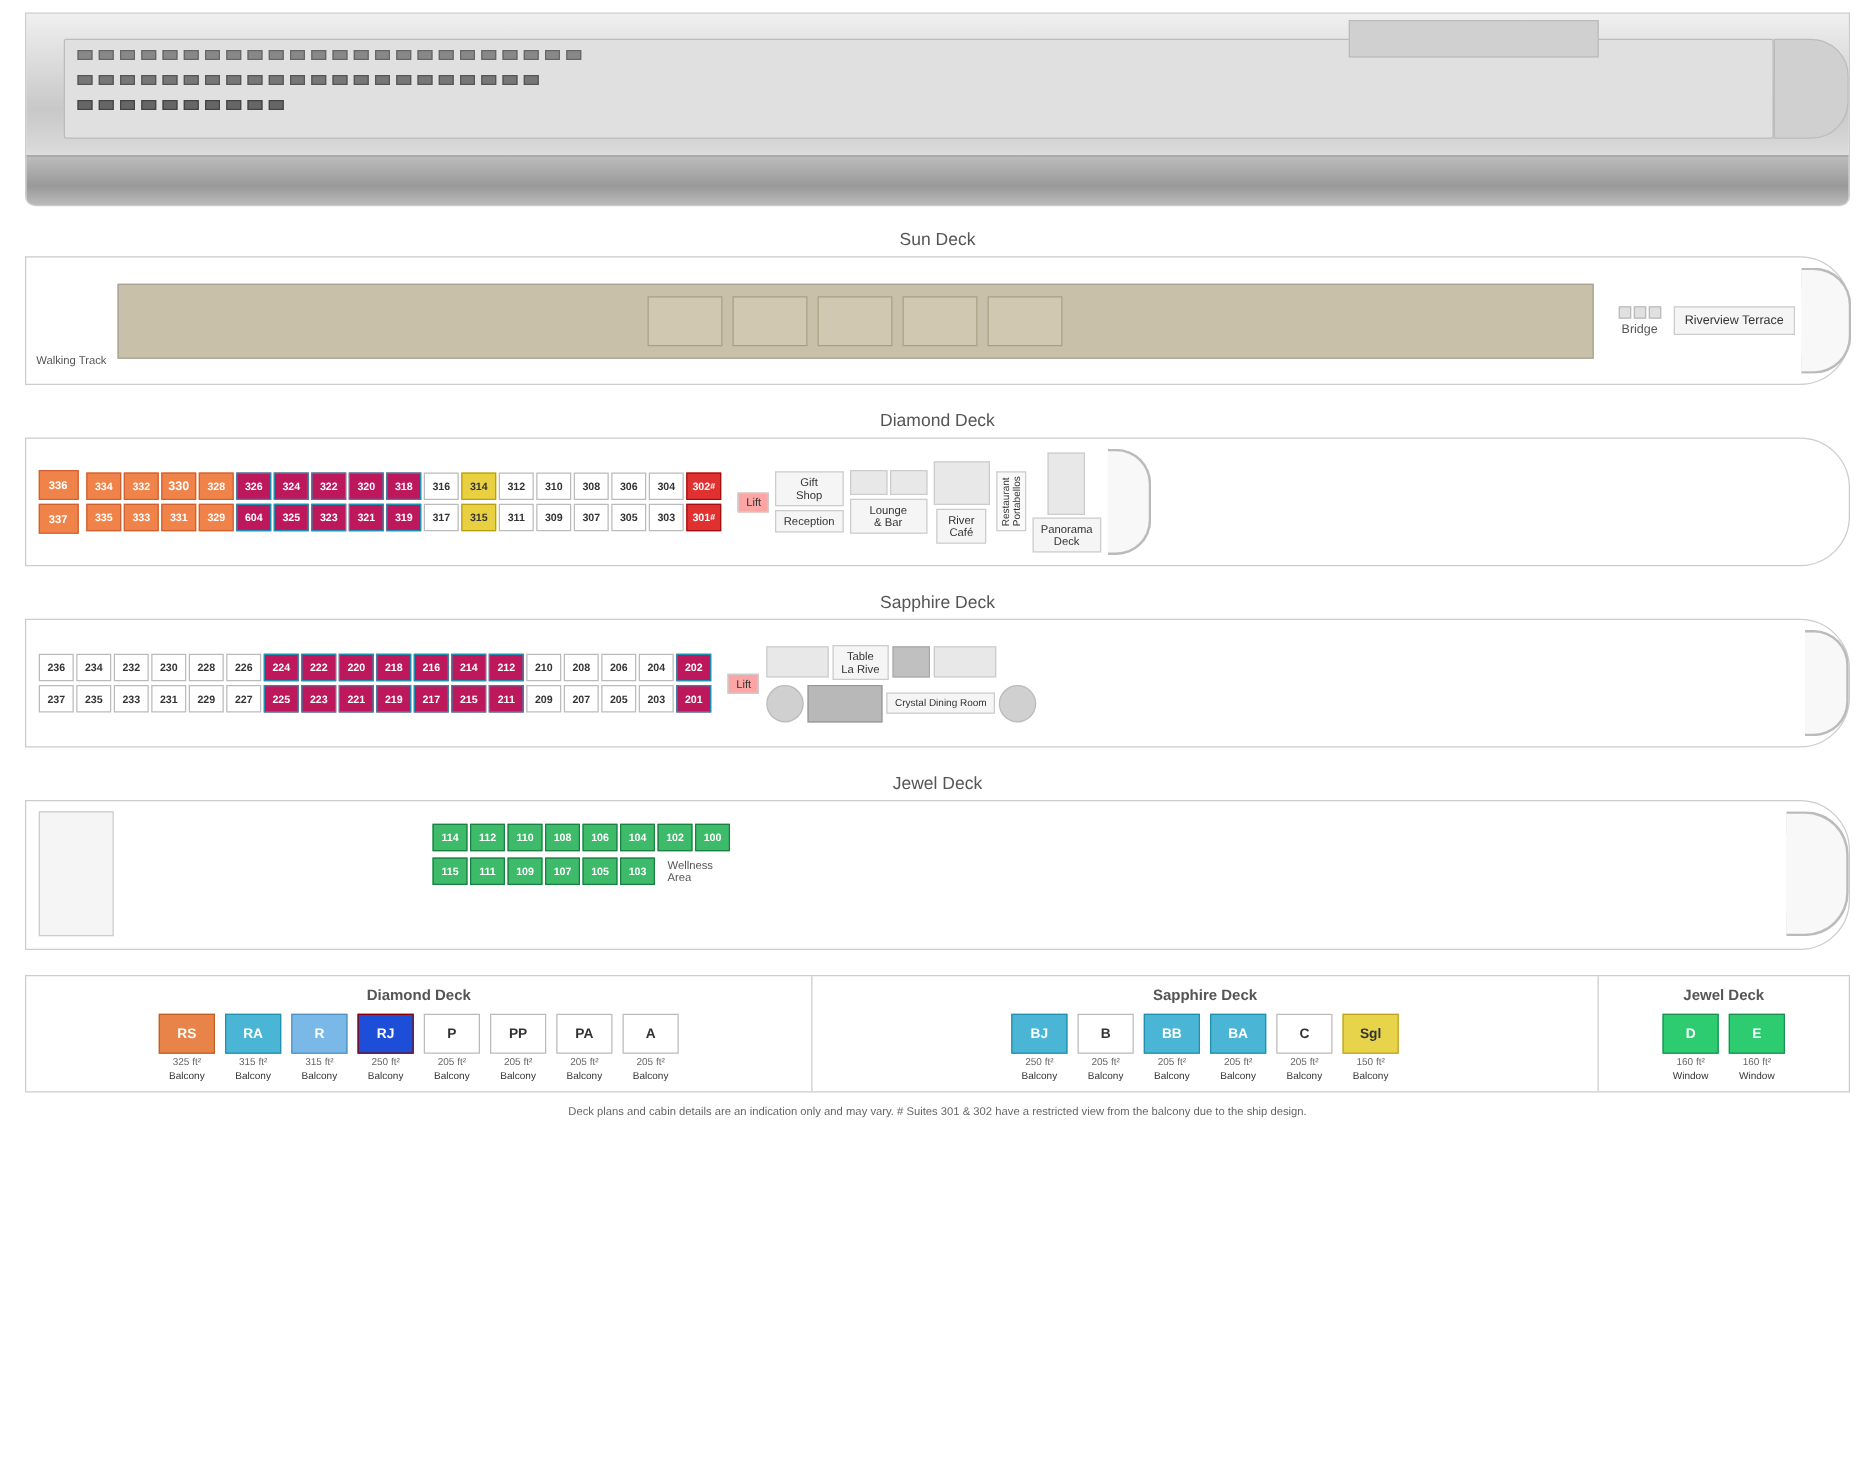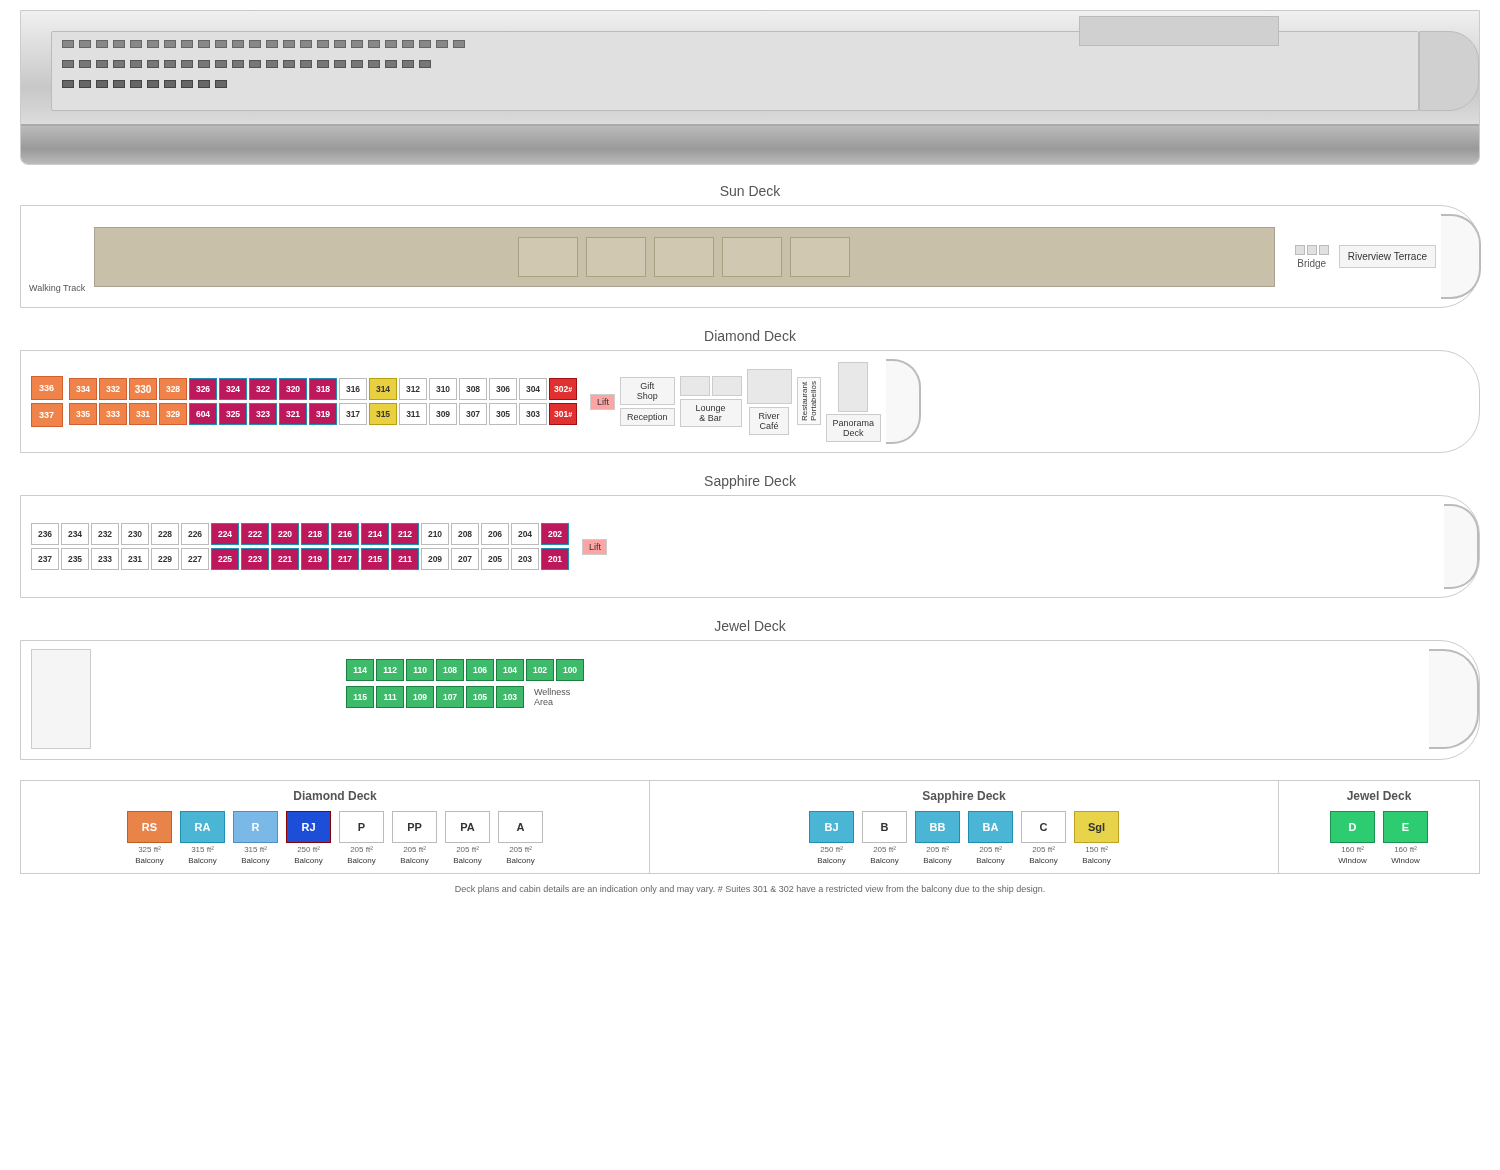--- a/index.html
+++ b/index.html
@@ -423,20 +423,38 @@
         <div class="cabin c-white" style="font-size:8.5px;">209</div>
         <div class="cabin c-white" style="font-size:8.5px;">207</div>
         <div class="cabin c-white" style="font-size:8.5px;">205</div>
         <div class="cabin c-white" style="font-size:8.5px;">203</div>
         <div class="cabin c-blue" style="font-size:8.5px;">201</div>
       </div>
     </div>
 
     <div style="display:flex;align-items:center;gap:6px;margin-left:8px;">
       <div class="lift-box">Lift</div>
+      <div style="display:flex;flex-direction:column;gap:4px;">
+
+        <div style="display:flex;gap:3px;align-items:center;">
+          <div style="width:50px;height:25px;background:#e8e8e8;border:1px solid #ccc;"></div>
+          <div style="display:flex;flex-direction:column;align-items:center;">
+            <div class="service-box" style="white-space:nowrap;">Table<br>La Rive</div>
+          </div>
+          <div style="width:30px;height:25px;background:#c0c0c0;border:1px solid #aaa;"></div>
+          <div style="width:50px;height:25px;background:#e8e8e8;border:1px solid #ccc;"></div>
+        </div>
+
+        <div style="display:flex;gap:3px;align-items:center;">
+          <div style="width:30px;height:30px;background:#d0d0d0;border:1px solid #bbb;border-radius:50%;"></div>
+          <div style="width:60px;height:30px;background:#b8b8b8;border:1px solid #999;"></div>
+          <div class="service-box" style="font-size:8px;white-space:nowrap;">Crystal Dining Room</div>
+          <div style="width:30px;height:30px;background:#d0d0d0;border:1px solid #bbb;border-radius:50%;"></div>
+        </div>
+      </div>
     </div>
 
     <div style="width:35px;height:85px;border:2px solid #bbb;border-left:none;border-radius:0 28px 28px 0;margin-left:auto;margin-right:-10px;background:#f8f8f8;"></div>
   </div>
 </div>
 
 <div class="deck-section">
   <div class="deck-title">Jewel Deck</div>
   <div class="jewel-outer">
 

